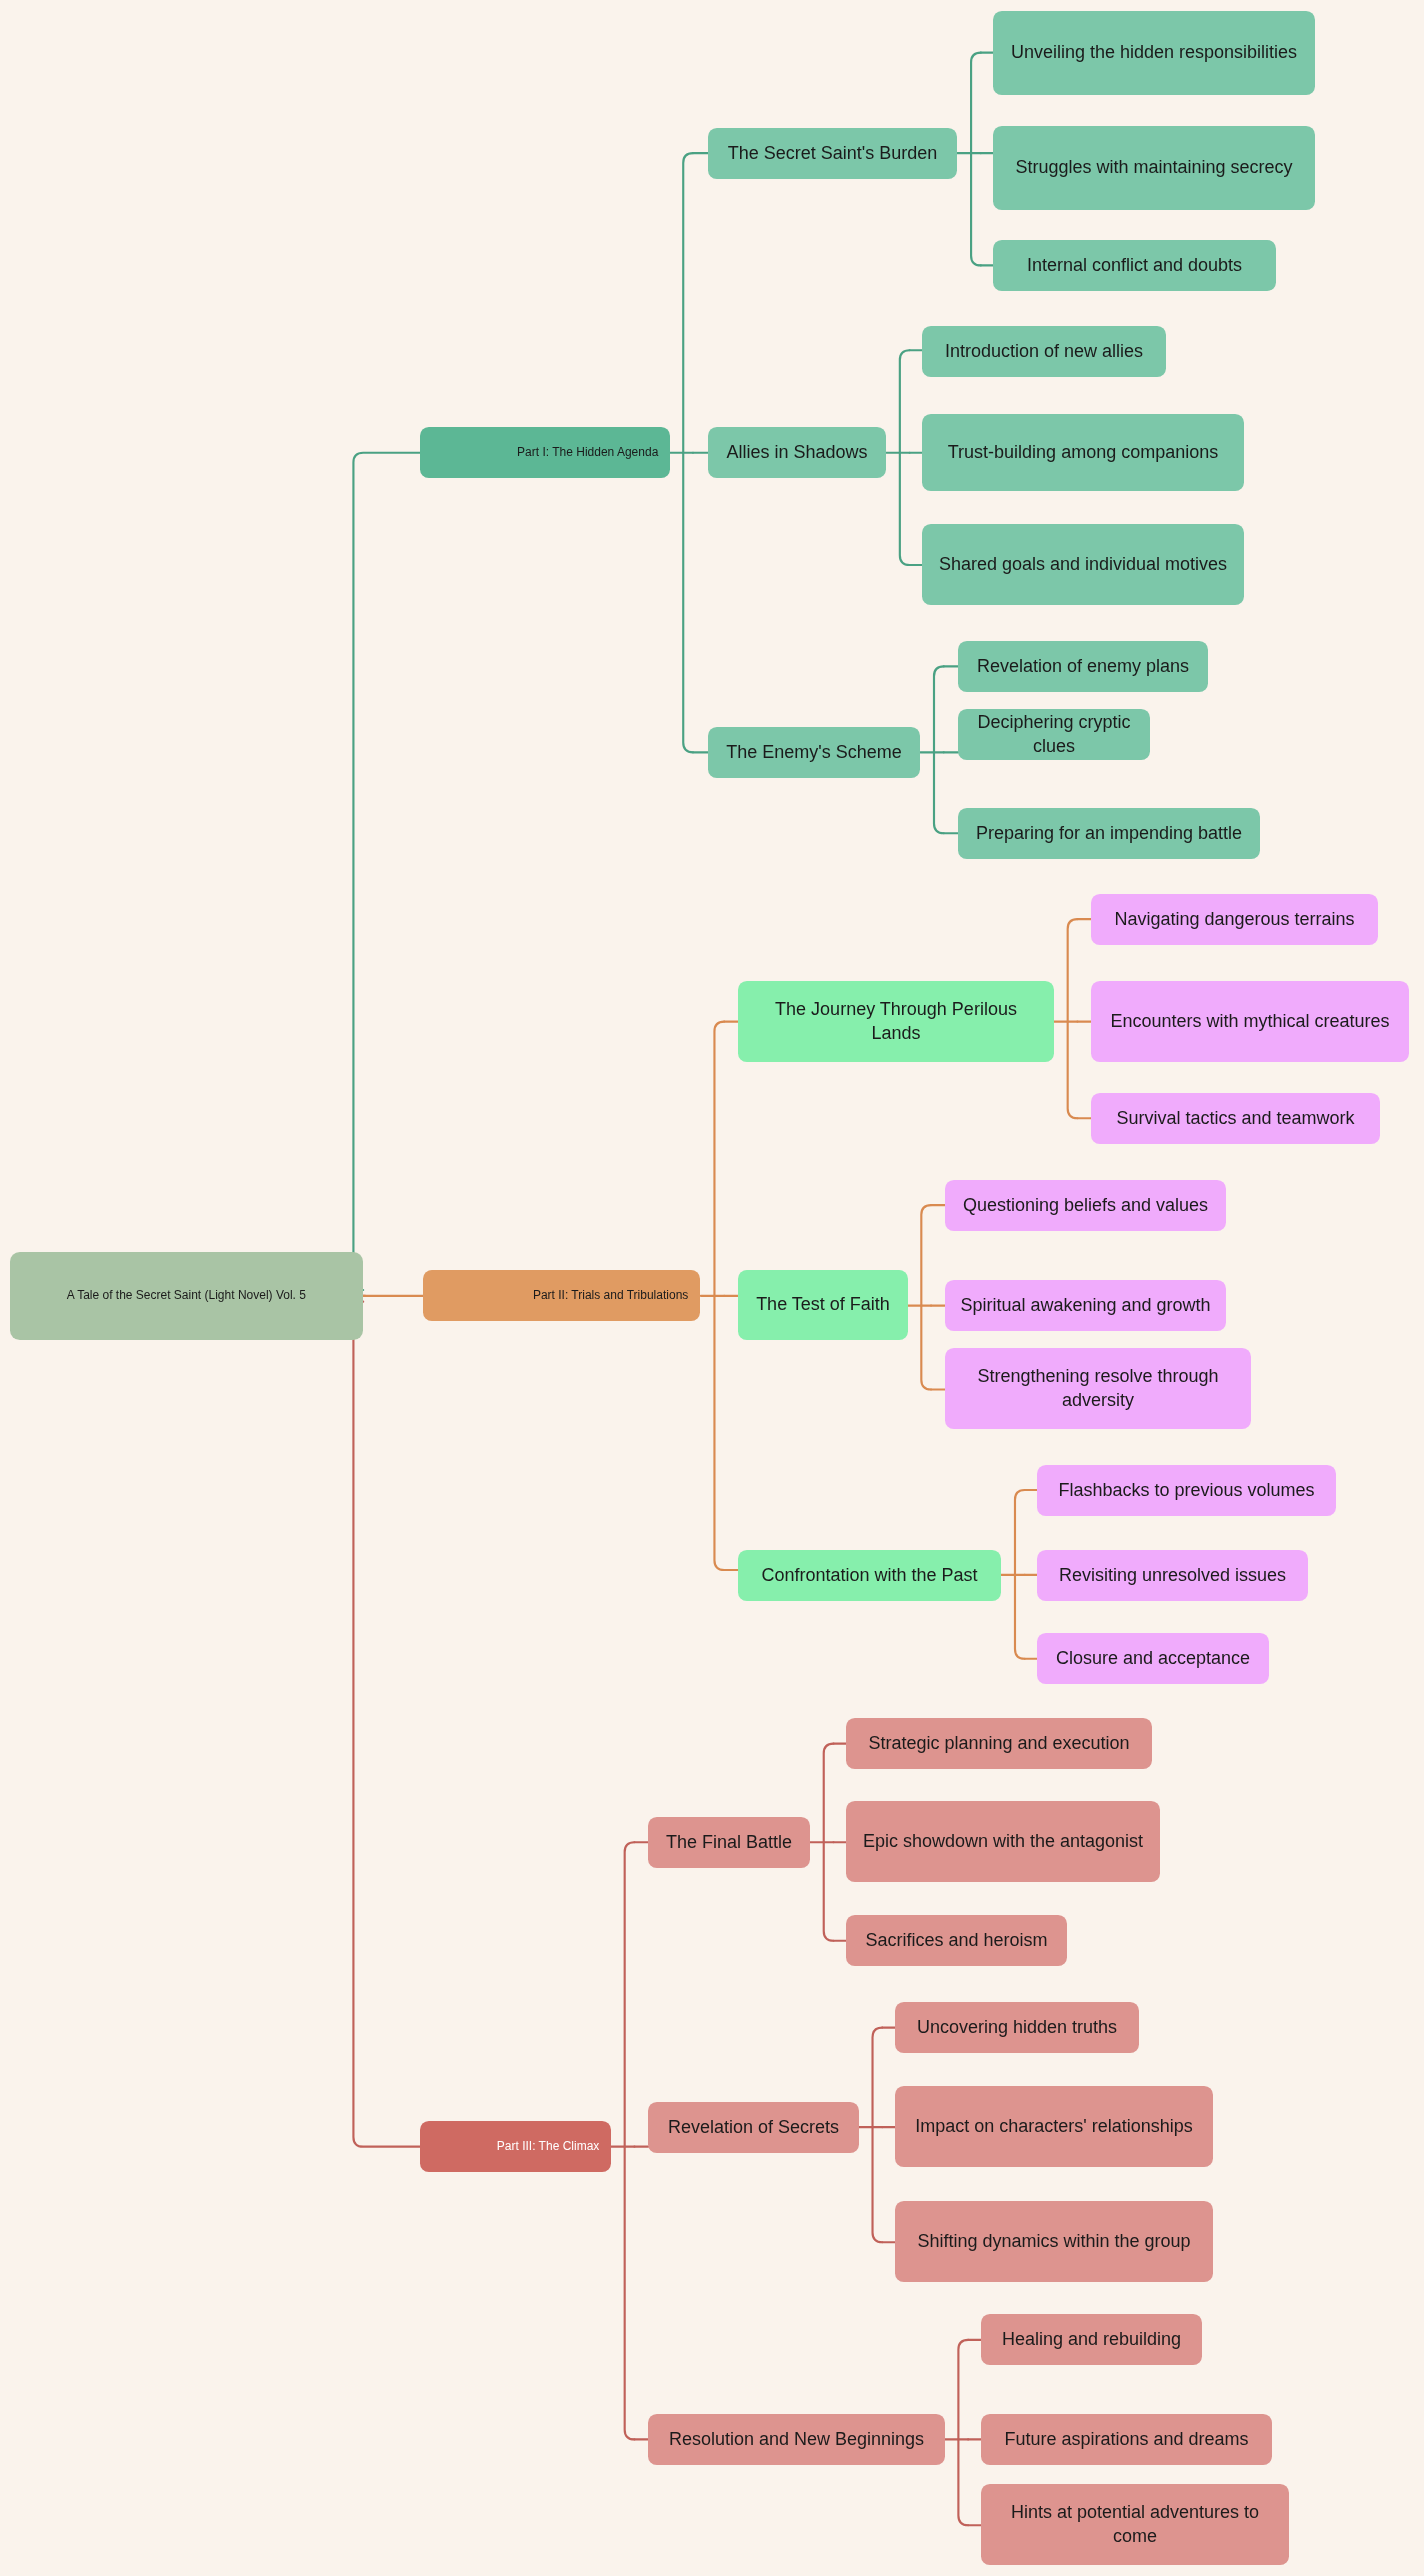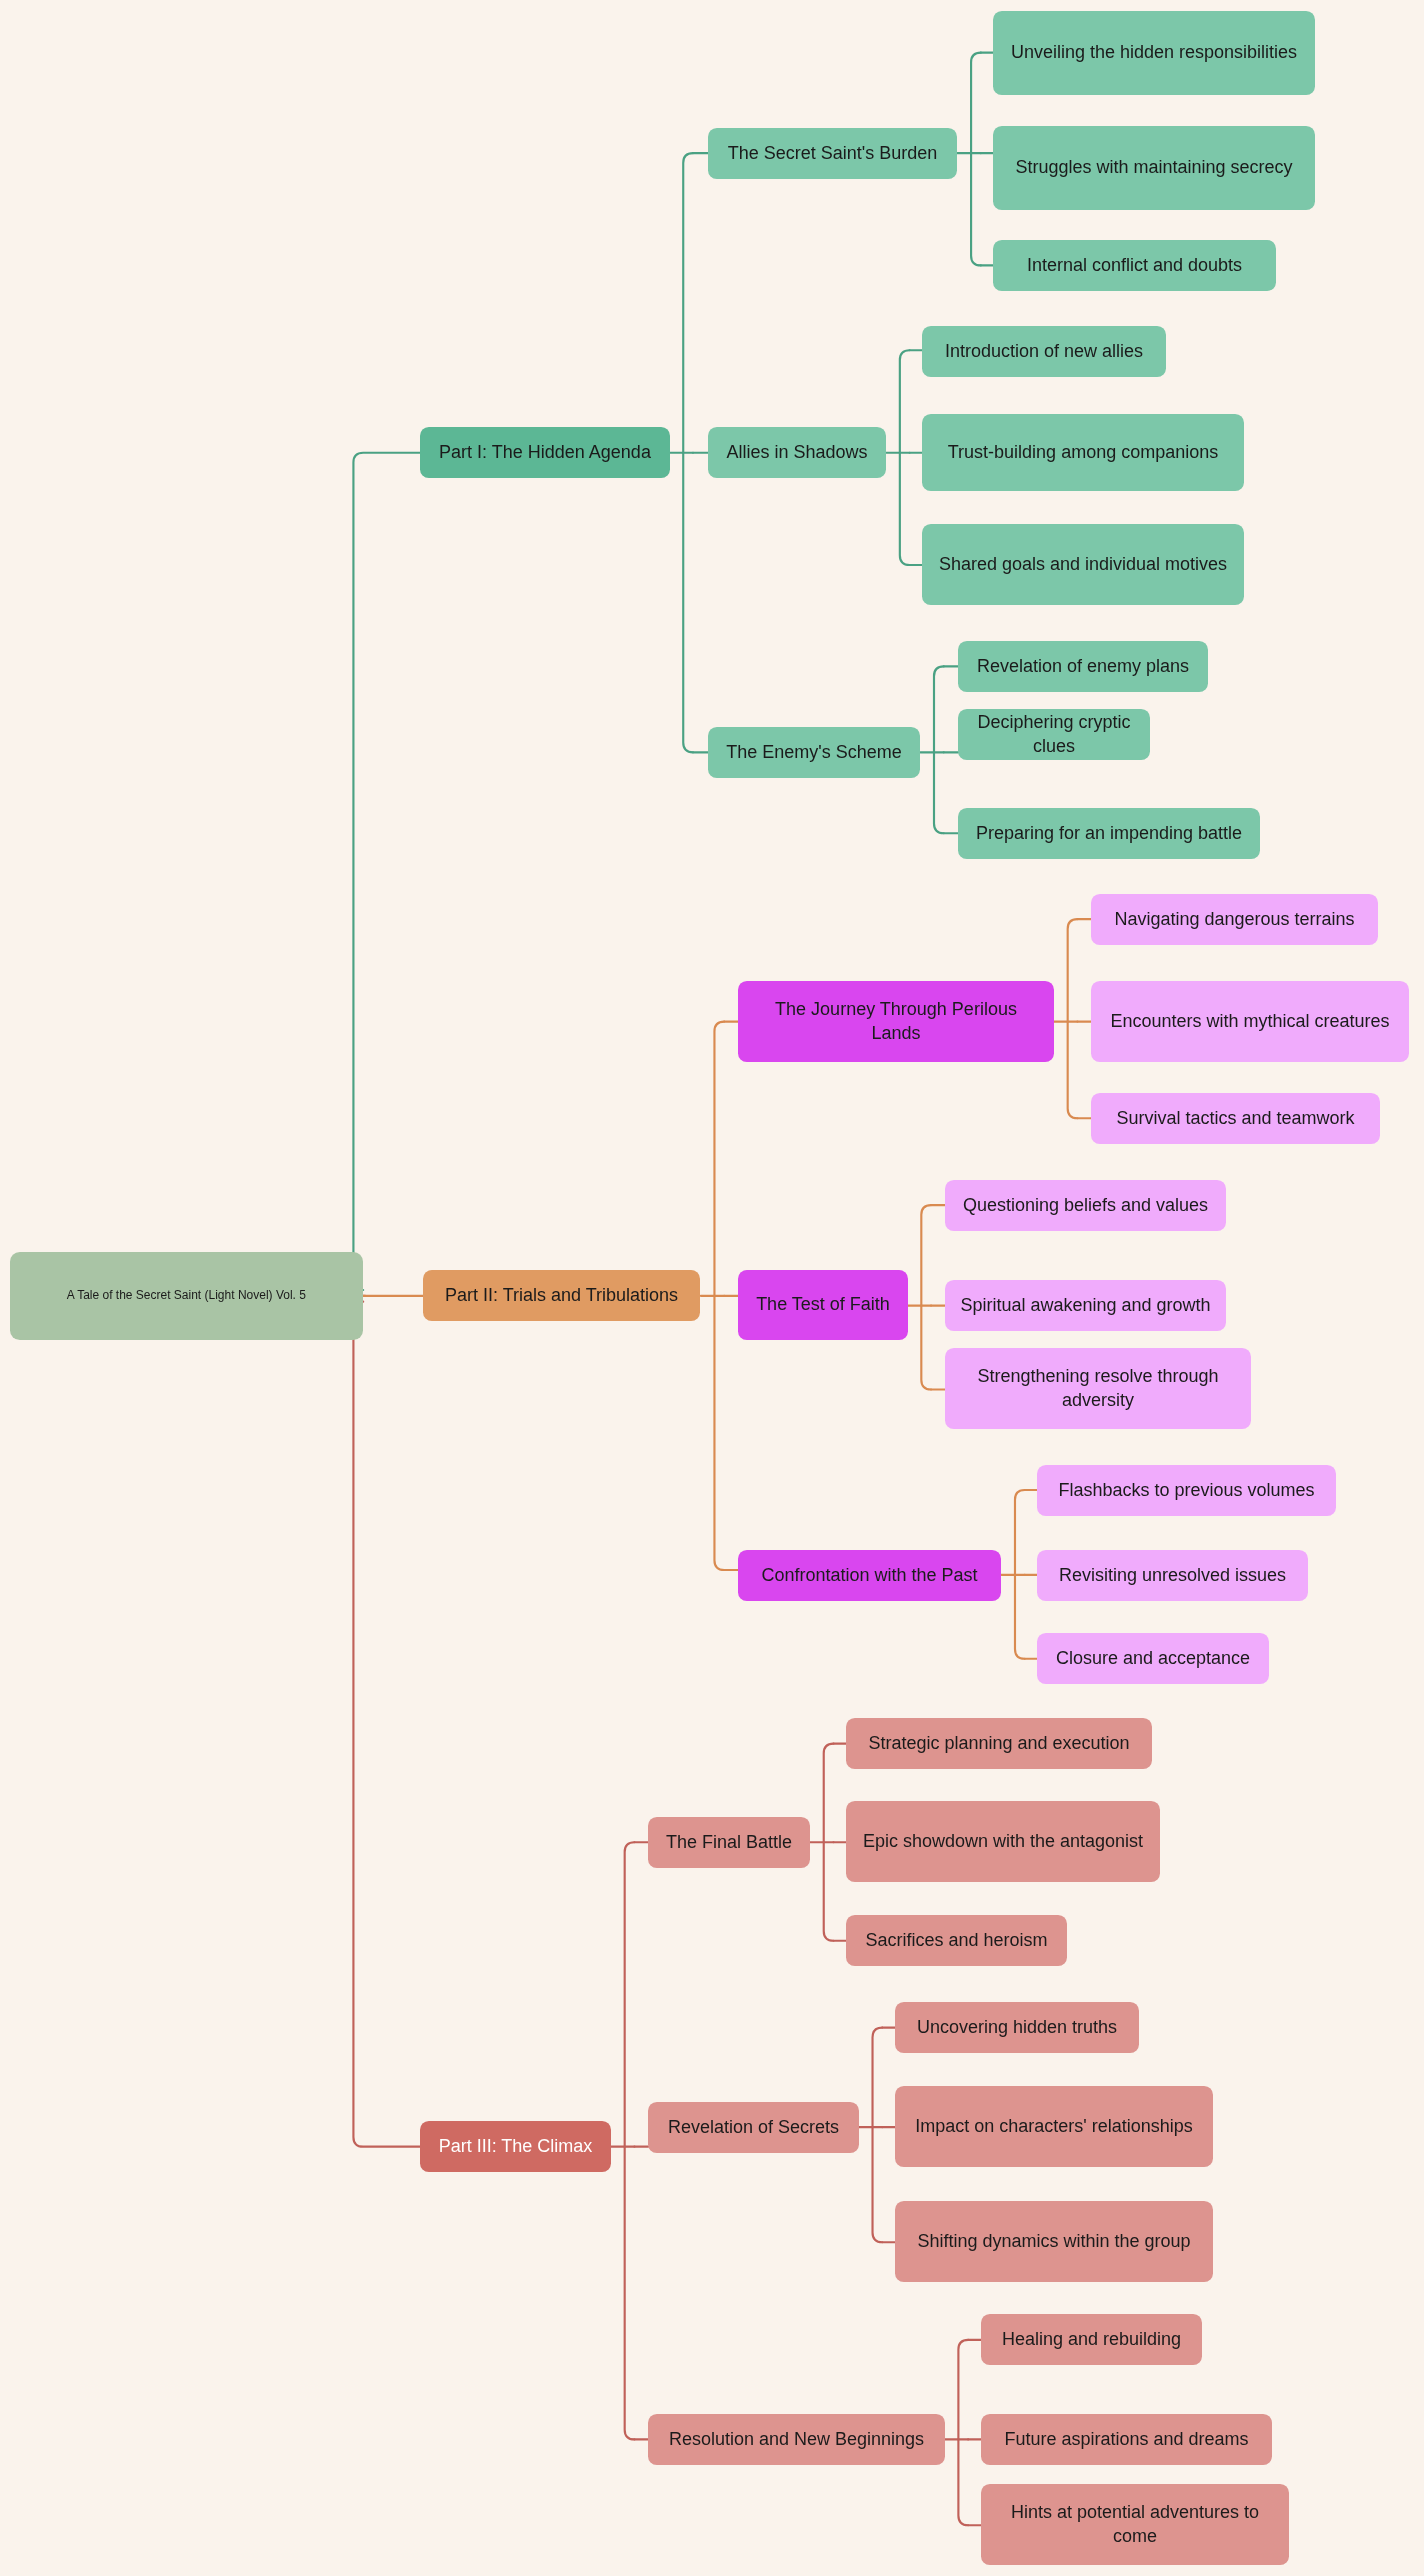--- a/index.html
+++ b/index.html
@@ -39,28 +39,29 @@
     padding: 3.9px 11.7px;
     color: #1b1b1b;
     font-size: 18px;
   }
   .node.root {
     background: #a9c4a5;
     font-size: 12px;
     border-radius: 9.8px;
   }
   .node.l1 {
-    font-size: 18px;
+    font-size: 12px;
     border-radius: 8.8px;
+    justify-content: flex-end;
   }
   .node.l1.green  { background: #5cb795; }
   .node.l1.orange { background: #e09b62; }
   .node.l1.red    { background: #cf6a62; color: #ffffff; }
   .node.l2.green  { background: #7cc7a9; }
-  .node.l2.orange { background: #d946ef; }
+  .node.l2.orange { background: #86efac; }
   .node.l2.red    { background: #dd948f; }
   .node.l3.green  { background: #7cc7a9; }
   .node.l3.orange { background: #f0abfc; }
   .node.l3.red    { background: #dd948f; }
 </style>
 </head>
 <body>
 
 <div id="canvas">
 

